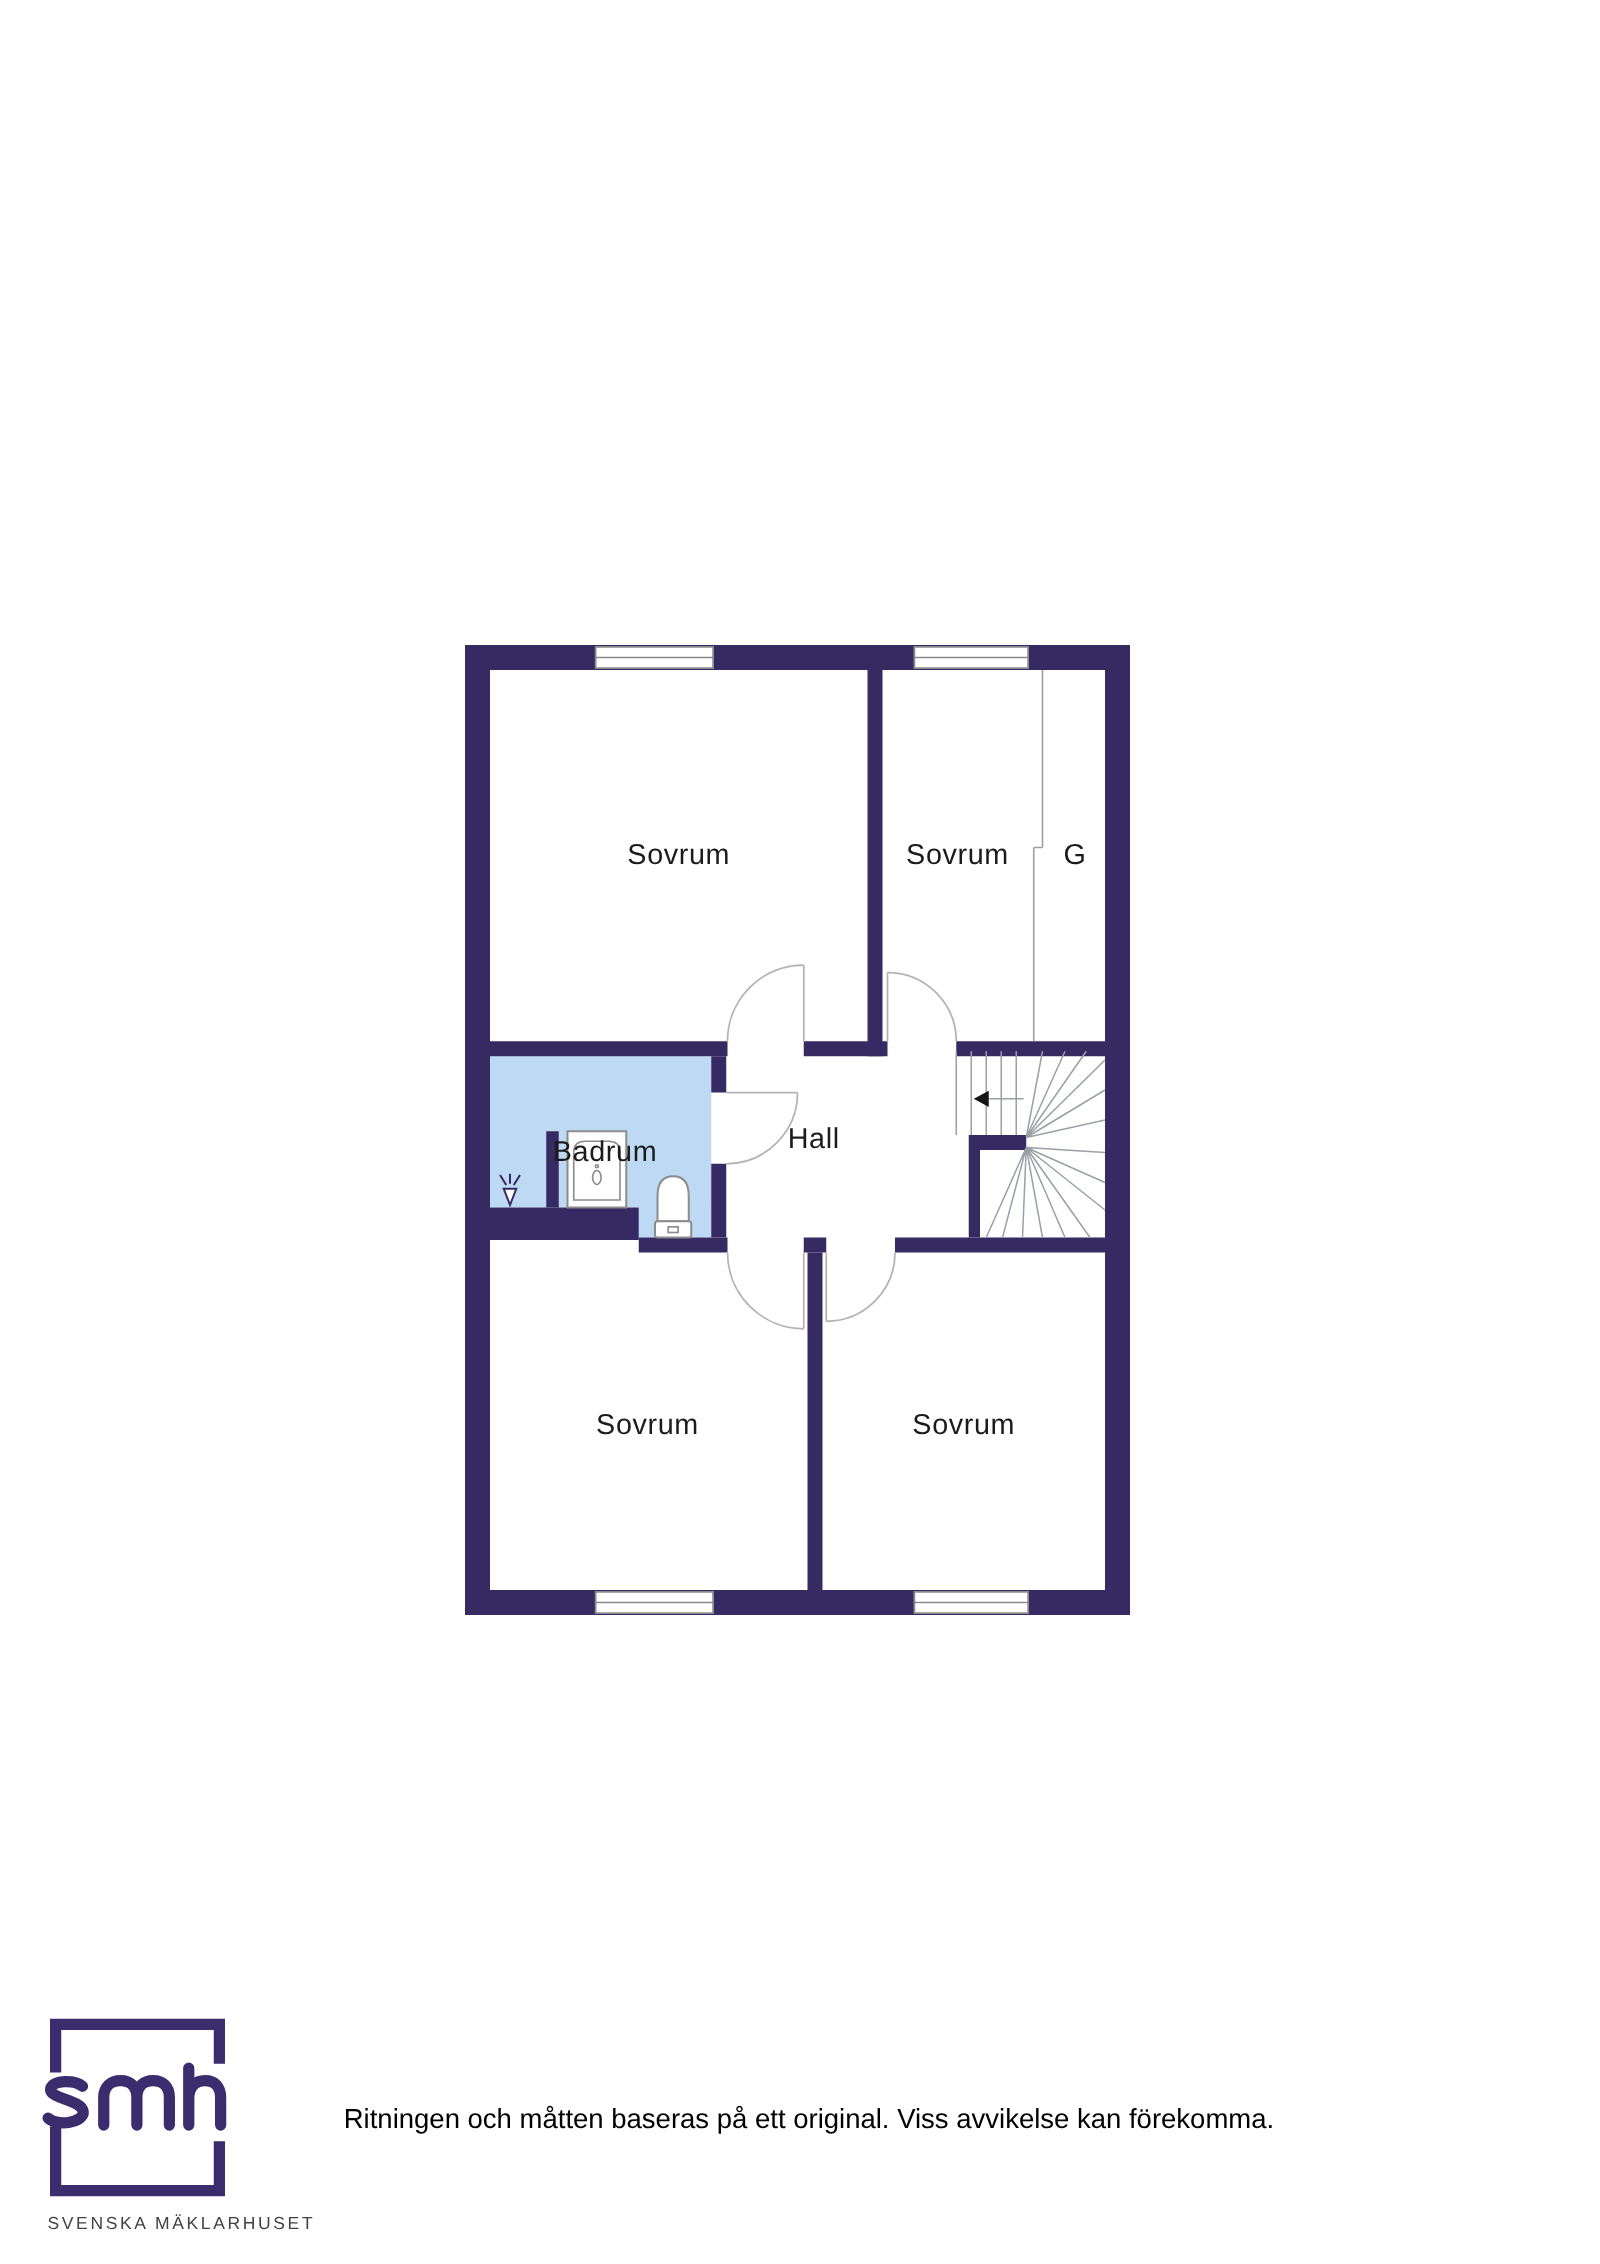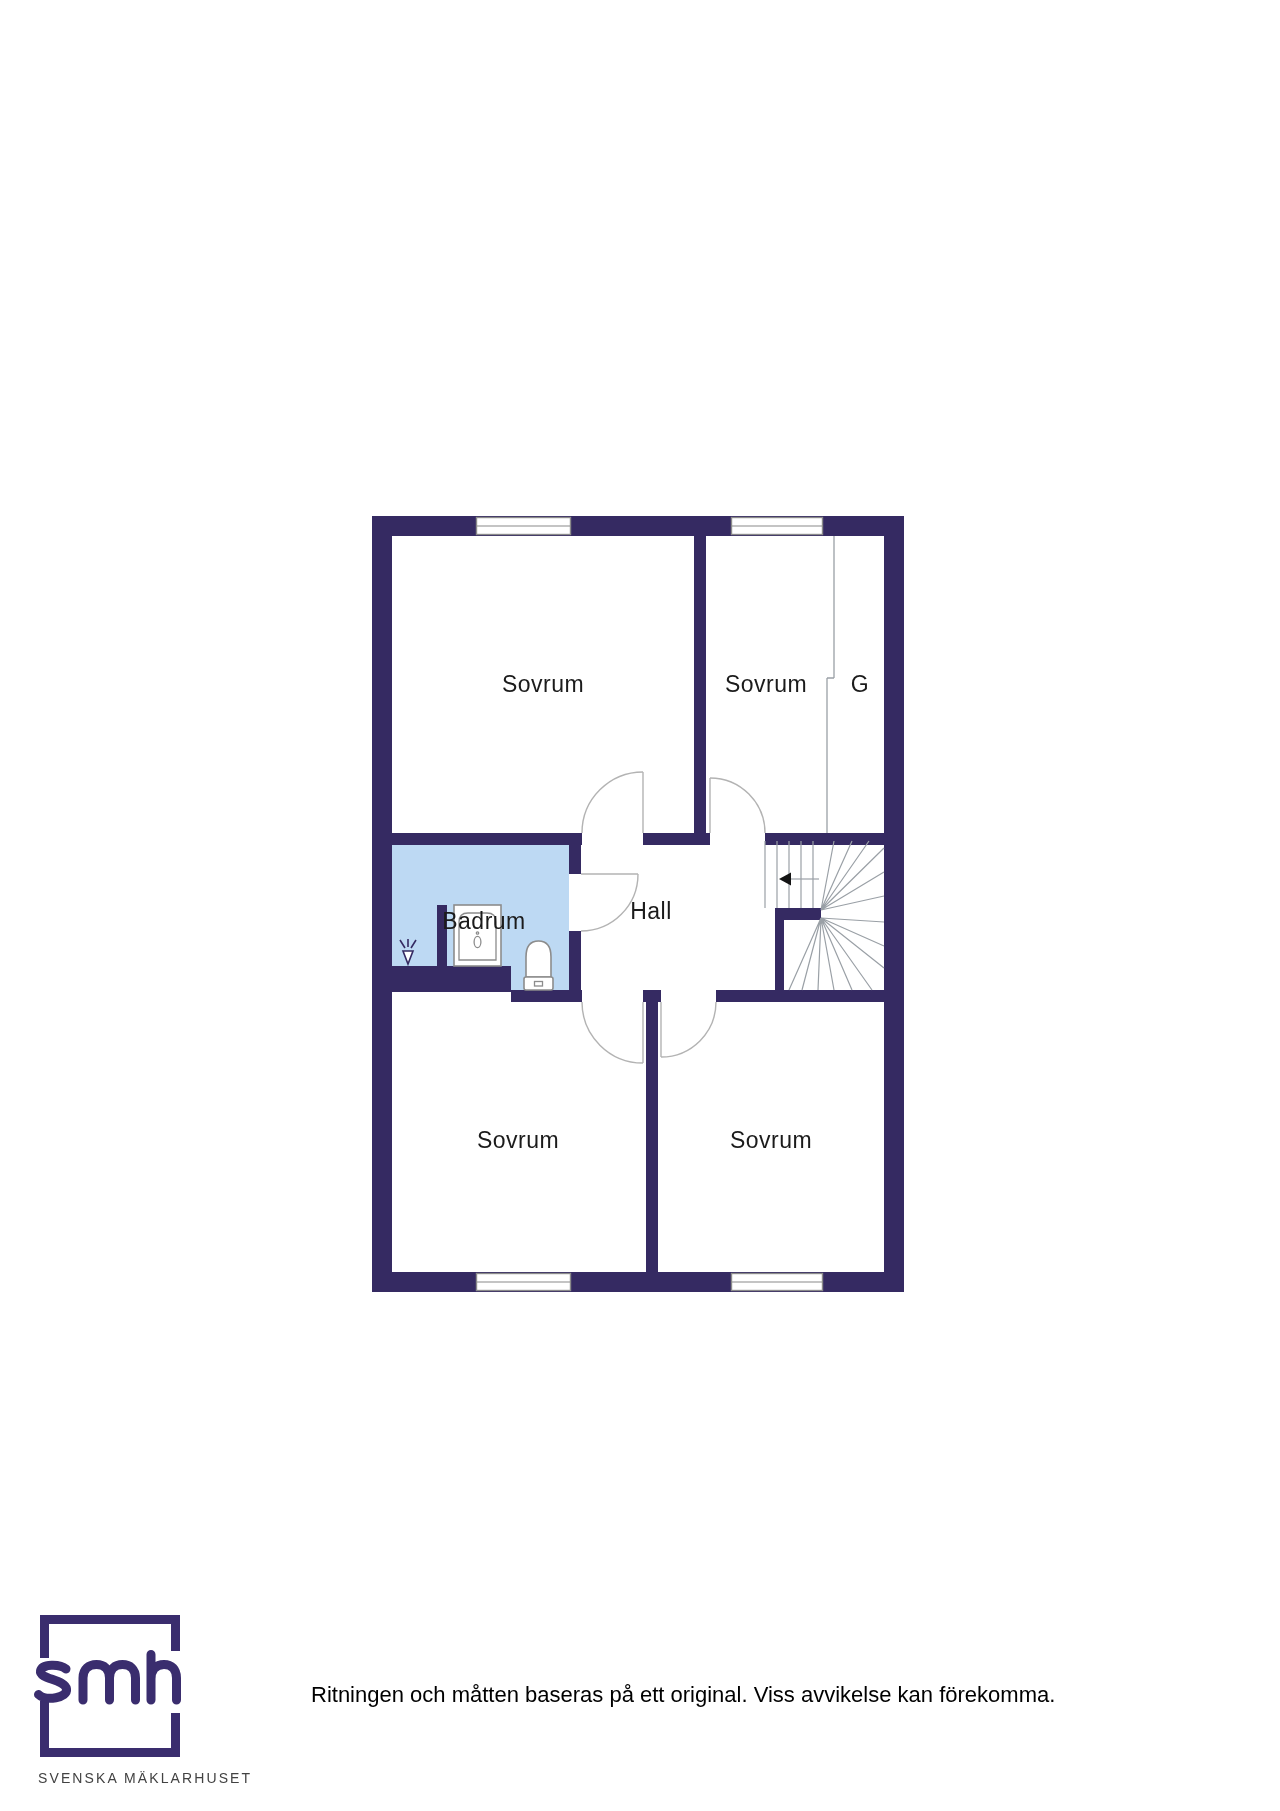--- a/index.html
+++ b/index.html
@@ -18,21 +18,21 @@
   .shower{fill:#ffffff;stroke:var(--wall);stroke-width:1.6;}
   .showerline{fill:none;stroke:var(--wall);stroke-width:1.6;}
   .arrowhead{fill:#141414;}
   .logo-stroke{fill:none;stroke:var(--logo-purple);stroke-width:9;}
   .logo-letters{fill:none;stroke:var(--logo-purple);stroke-width:9;stroke-linecap:round;stroke-linejoin:round;}
   .room-label{position:absolute;transform:translate(-50%,-50%);color:var(--label-text);
       font-size:23px;letter-spacing:0.5px;white-space:nowrap;}
   #brand-name{position:absolute;left:38px;top:1770px;font-size:14px;letter-spacing:2.1px;
       color:var(--brand-text);white-space:nowrap;}
   #disclaimer{position:absolute;left:275px;top:1682px;font-size:22px;color:var(--disclaimer-text);
-      white-space:nowrap;margin-left:36px;}
+      white-space:nowrap;}
 </style>
 </head>
 <body>
 
 <div id="stage">
 
   <svg id="plan-svg" viewBox="0 0 1280 1811">
 
     <g>
       <rect class="bath" x="392" y="845" width="177" height="121"></rect>

